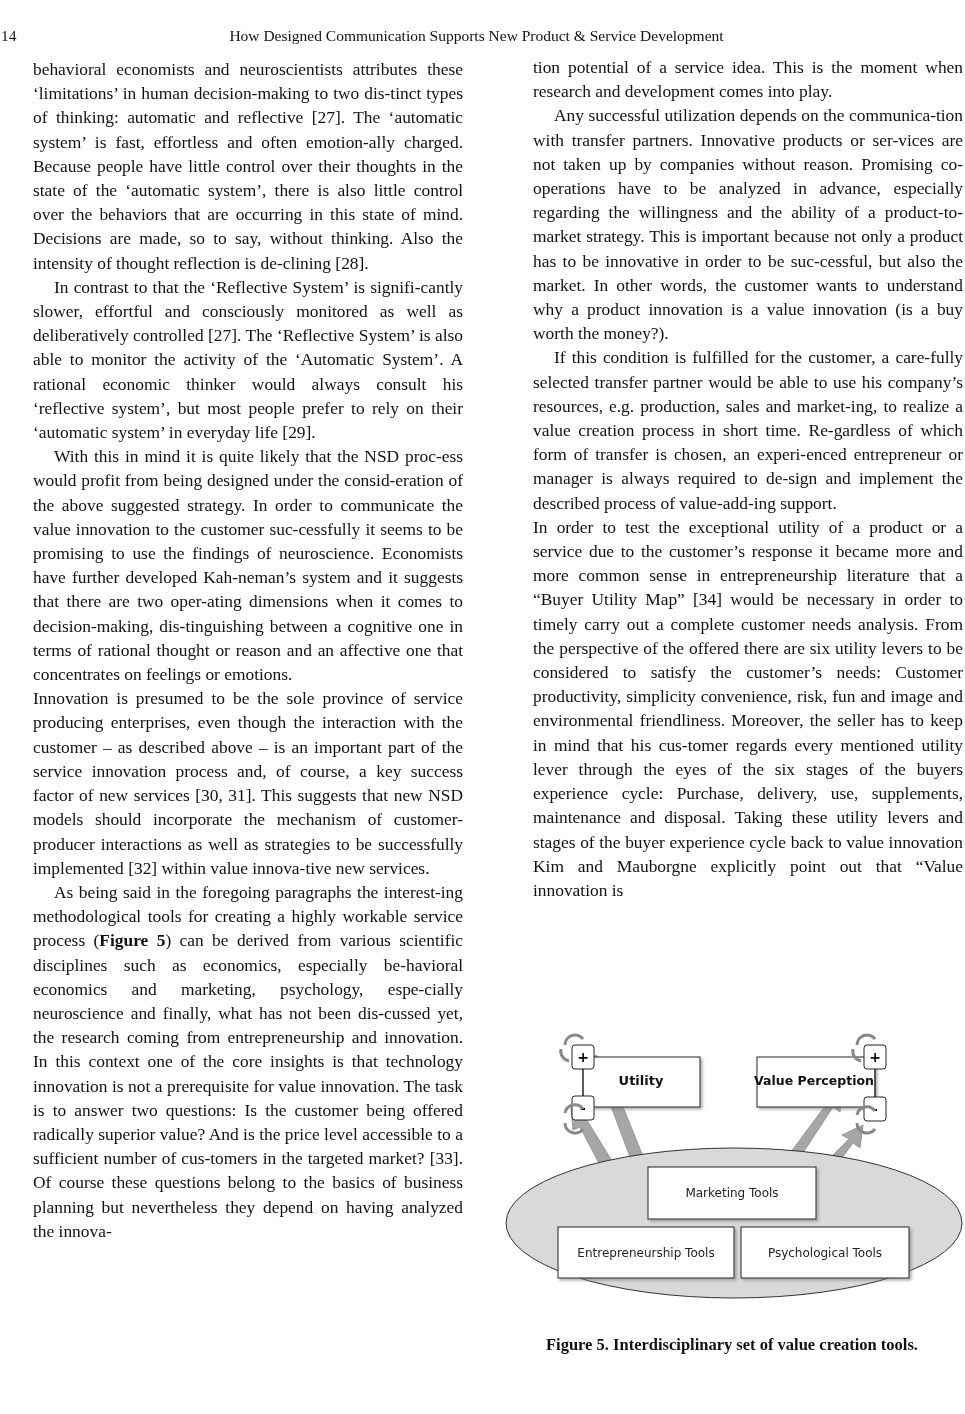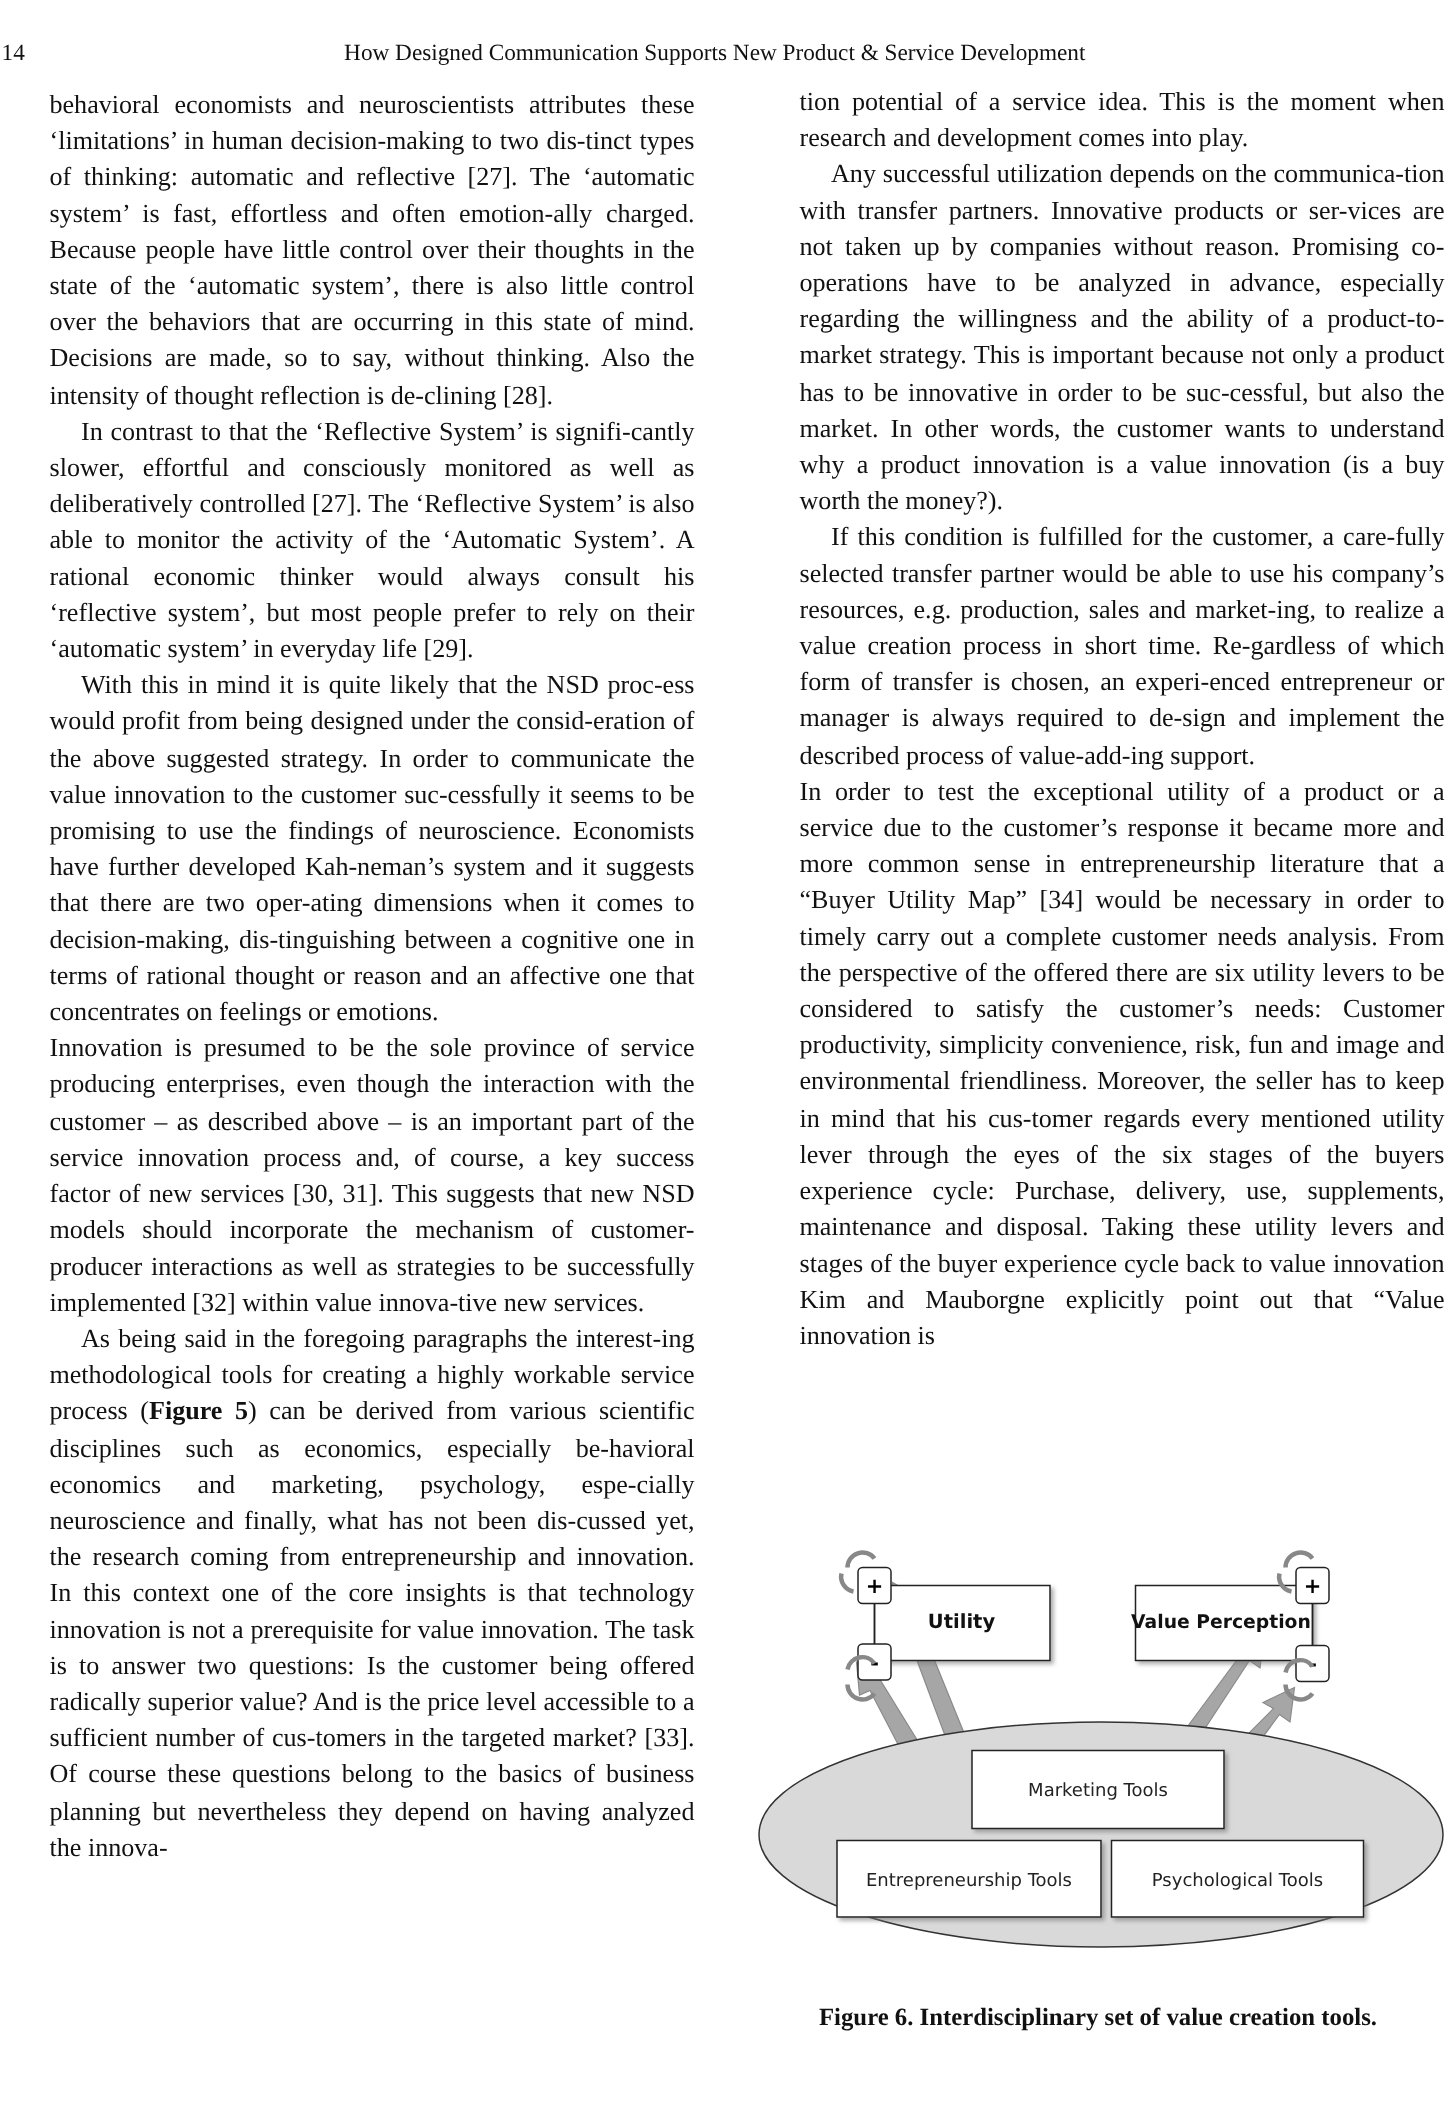--- a/index.html
+++ b/index.html
@@ -118,18 +118,18 @@
       <rect x="55" y="202" width="176" height="51" fill="#fff" stroke="#222" stroke-width="1" filter="url(#sh)"></rect>
       <text x="143" y="232" text-anchor="middle" font-size="12" fill="#222">Entrepreneurship Tools</text>
     </g>
     <g>
       <rect x="238" y="202" width="168" height="51" fill="#fff" stroke="#222" stroke-width="1" filter="url(#sh)"></rect>
       <text x="322" y="232" text-anchor="middle" font-size="12" fill="#222">Psychological Tools</text>
     </g>
   </svg>
 </div>
 
-<div class="caption">Figure 6. Interdisciplinary set of value creation tools.</div>
+<div class="caption">Figure 5. Interdisciplinary set of value creation tools.</div>
 
 <div class="footer">
   <span>Copyright © 2013 SciRes.</span>
   <span class="journal">IB</span>
 </div>
 
 </body></html>

